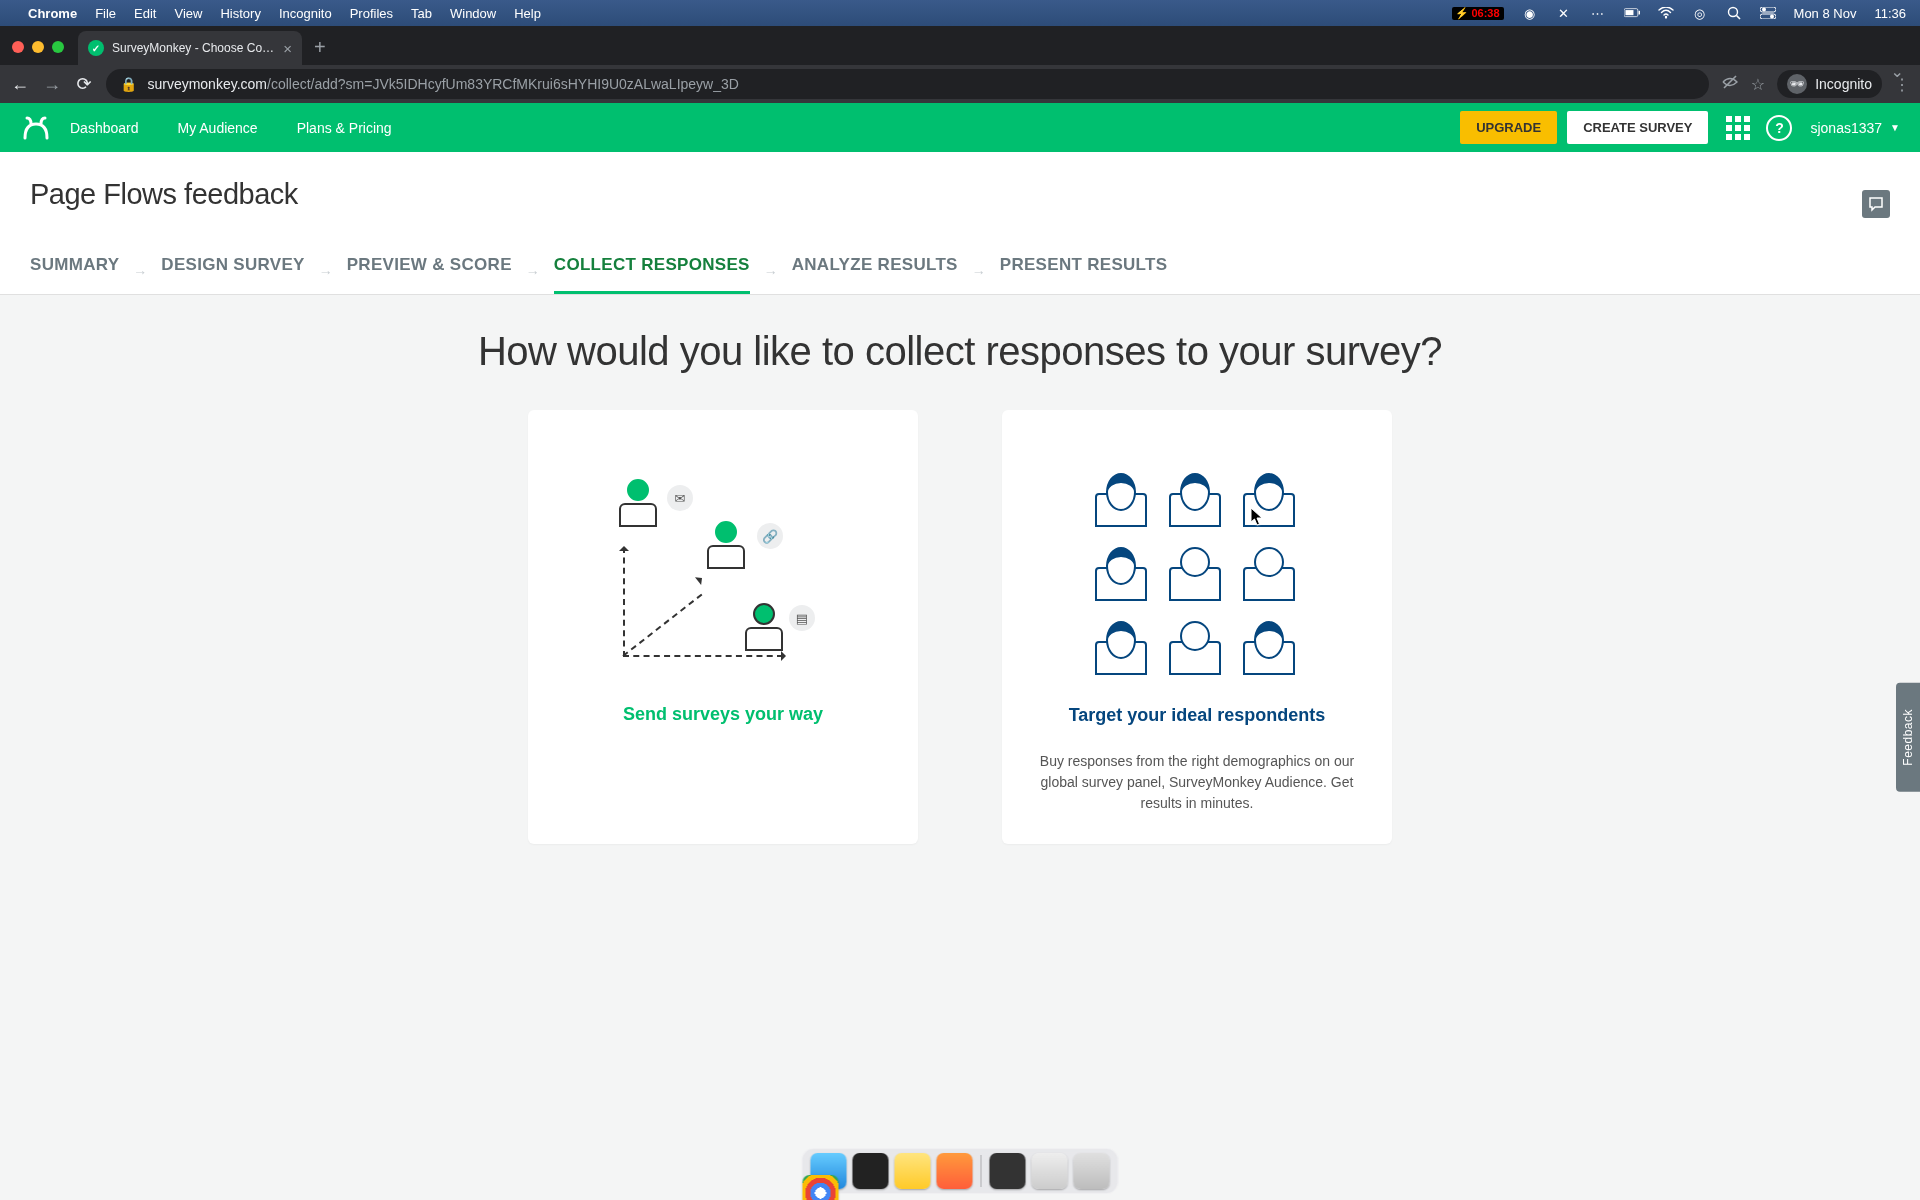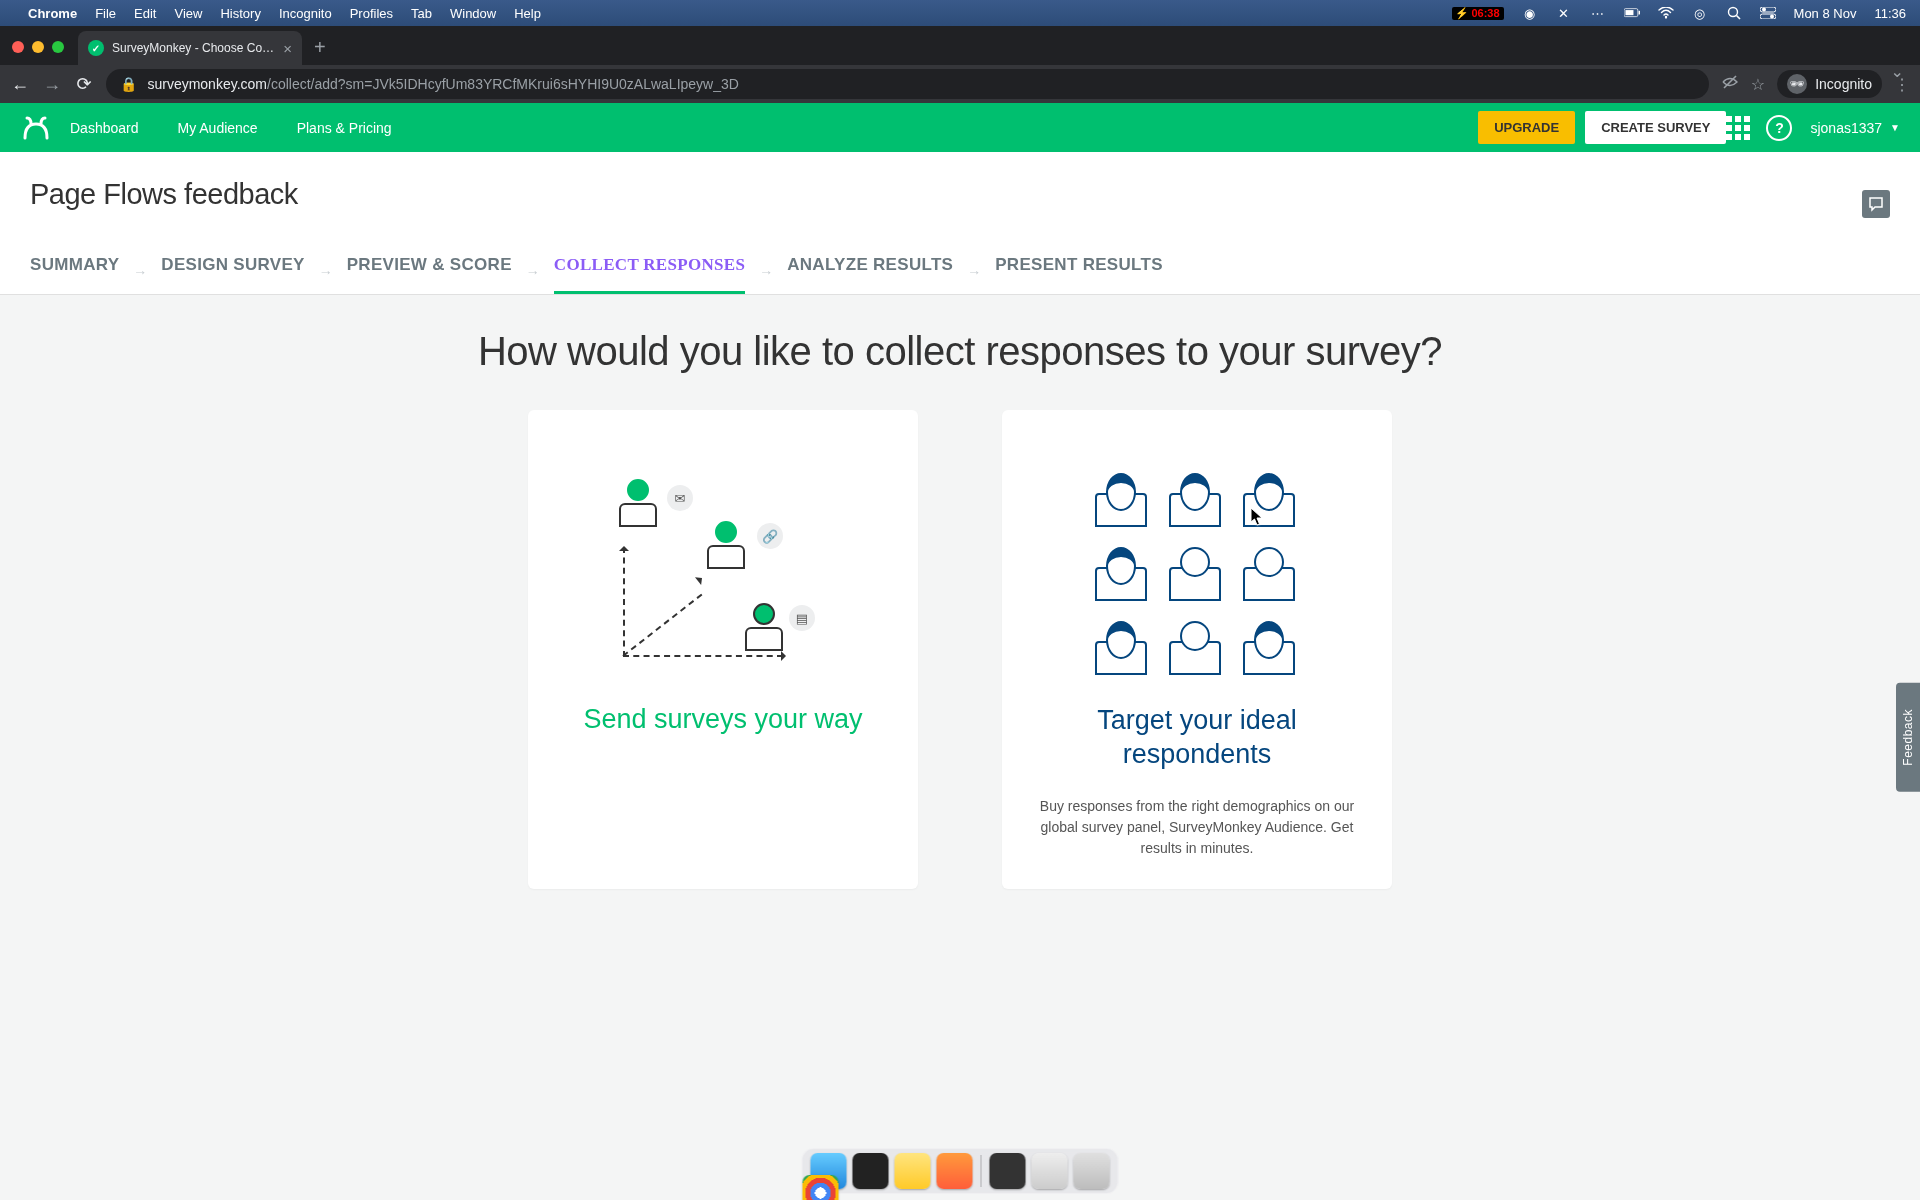--- a/index.html
+++ b/index.html
@@ -39,44 +39,44 @@
 .chrome .toolbar .incog .glyph{ width:20px;height:20px;border-radius:50%;background:#5f6368;display:flex;align-items:center;justify-content:center;font-size:12px;}
 
 .viewport { flex:1; background:#f4f5f5; position:relative; overflow:hidden; }
 
 
 .sitenav { height:49px; background:#00bf6f; display:flex; align-items:center; padding:0 20px; color:#fff; font-size:14px; }
 .sitenav .logo { width:32px; height:32px; margin-right:18px; display:flex; align-items:center; justify-content:center; }
 .sitenav .nlink { margin-right:39px; font-weight:500; }
 .sitenav .spacer { flex:1; }
 .sitenav .upgrade { background:#f9be00; color:#333; font-weight:700; padding:9px 16px; border-radius:2px; font-size:13px; margin-right:10px; }
-.sitenav .create { background:#fff; color:#333; font-weight:700; padding:9px 16px; border-radius:2px; font-size:13px; }
+.sitenav .create { background:#fff; color:#333; font-weight:700; padding:9px 16px; border-radius:2px; font-size:13px; margin-right:18px; }
 .sitenav .appgrid { width:24px; height:24px; margin-right:16px; display:grid; grid-template-columns:repeat(3,6px); grid-template-rows:repeat(3,6px); gap:3px; }
 .sitenav .appgrid span{background:#fff; }
 .sitenav .help { width:26px;height:26px;border:2px solid #fff;border-radius:50%;display:flex;align-items:center;justify-content:center;font-weight:700;margin-right:18px; }
 .sitenav .user { display:flex; align-items:center; gap:8px; font-weight:500;}
 .sitenav .user .caret{ font-size:10px; }
 
 
 .pagehdr { background:#fff; padding: 26px 30px 0 30px; border-bottom:1px solid #e0e0e0; position:relative; }
 .pagehdr h1 { font-size:29px; font-weight:400; color:#333; letter-spacing:-0.5px; margin-bottom: 34px;}
 .pagehdr .commentbtn { position:absolute; right:30px; top:38px; width:28px;height:28px;background:#6b787f;border-radius:3px;display:flex;align-items:center;justify-content:center;color:#fff; }
 
 .steps { display:flex; align-items:center; gap:14px; padding-bottom: 0; }
 .steps .step { font-size:17px; font-weight:700; color:#6b787f; letter-spacing:0.3px; padding: 10px 0 16px 0; border-bottom: 3px solid transparent; }
-.steps .step.active { color:#8b5cf6; border-bottom-color:#00bf6f;font-family:Liberation Serif, serif; }
+.steps .step.active { color:#15803d; border-bottom-color:#00bf6f; }
 .steps .arrow { color:#c7cdd1; font-size:14px; }
 
 
 .content { padding: 34px 0 0 0; }
 .content h2 { text-align:center; font-size:40px; font-weight:300; color:#333; letter-spacing:-0.5px; margin-bottom: 36px;}
 .cards { display:flex; justify-content:center; gap: 84px; }
 .card { background:#fff; width: 390px; border-radius:6px; padding: 60px 30px 30px 30px; text-align:center; box-shadow: 0 1px 2px rgba(0,0,0,0.04); }
 .card .illus { height: 210px; display:flex; align-items:center; justify-content:center; margin-bottom:24px; position:relative; }
-.card h3 { font-size:27px; font-weight:400; margin-bottom: 24px; }
+.card h3 { font-size:18px; font-weight:700; margin-bottom: 24px; }
 .card.left h3 { color:#00bf6f; }
 .card.right h3 { color:#05467e; line-height:1.25; }
 .card p { font-size:14px; color:#555; line-height:1.5; }
 
 
 .peoplegrid { display:grid; grid-template-columns: repeat(3, 56px); grid-template-rows: repeat(3, 60px); gap: 14px 18px; }
 .person { border:2px solid #05467e; border-radius:4px 4px 0 0; position:relative; }
 .person::before { content:''; position:absolute; top:-22px; left:50%; transform:translateX(-50%); width:26px;height:26px;border:2px solid #05467e;border-radius:50%; background:#fff;}
 .person.hair::before { border-top: 10px solid #05467e; }
 .person { height: 34px; width: 52px; margin-top:22px;}

